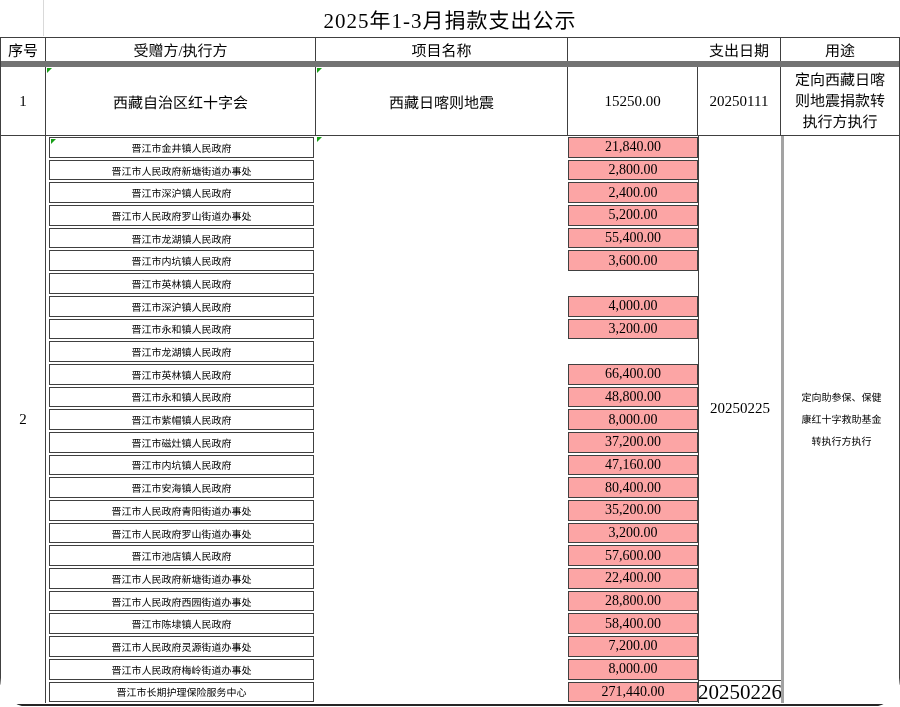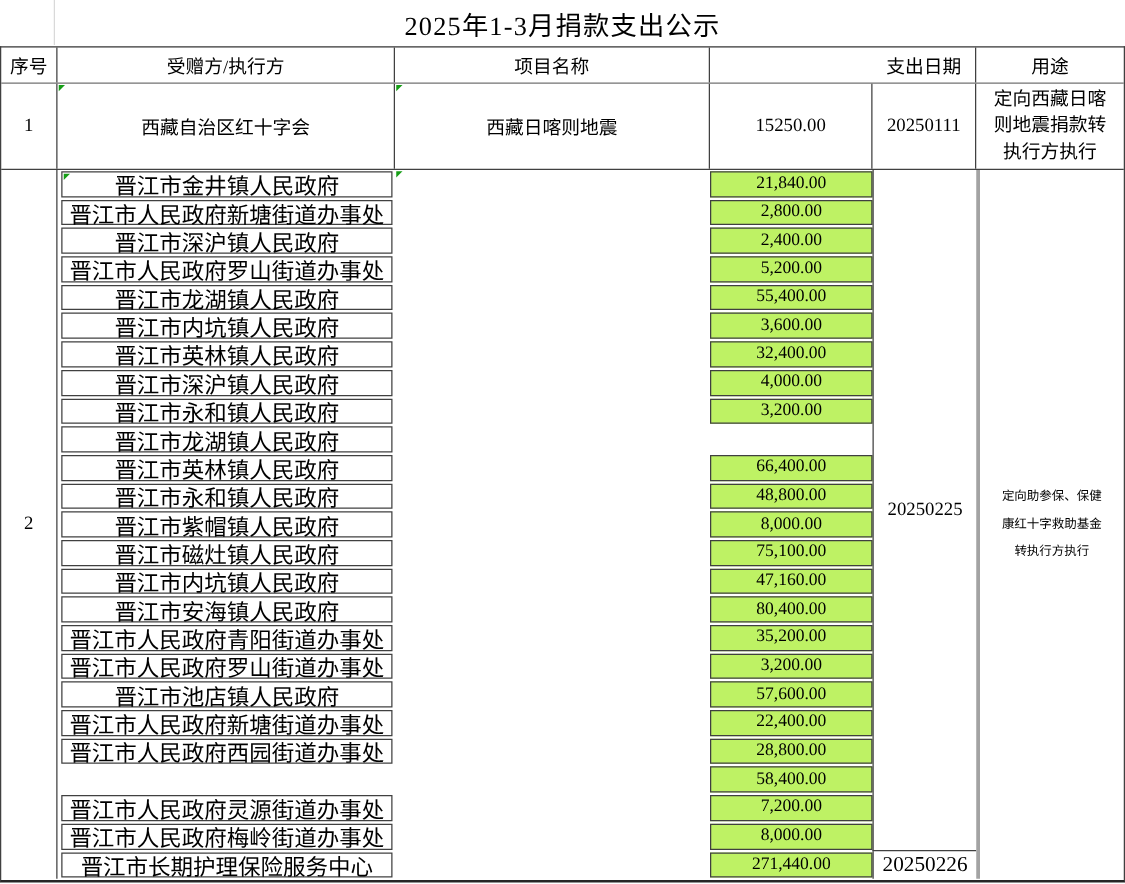--- a/index.html
+++ b/index.html
@@ -1,55 +1,55 @@
 <!DOCTYPE html>
 <html lang="zh-CN"><head>
 <meta charset="utf-8">
 <style>
   html,body{margin:0;padding:0;background:#fff;}
   #app{position:relative;width:900px;height:707px;background:#fff;overflow:hidden;
-       font-family:"Liberation Serif","DejaVu Serif",serif;color:#000;}
+       font-family:"Liberation Serif","DejaVu Serif",serif;color:#000;border-radius:29px;}
   
   .title-block{position:absolute;left:0;top:0;width:900px;height:37px;
     border-bottom:1px solid #d9d9d9;display:flex;align-items:center;justify-content:center;}
   .title-gridline{position:absolute;left:43px;top:0;width:1px;height:36px;background:#d9d9d9;}
   .title-text{font-size:21px;letter-spacing:1px;}
   
   .tbl{position:absolute;left:0;top:37px;width:900px;height:669px;box-sizing:border-box;
        border:1px solid #404040;border-bottom:2px solid #262626;}
   .row{position:absolute;left:0;width:898px;box-sizing:border-box;}
   .cell{position:absolute;top:0;bottom:0;box-sizing:border-box;display:flex;
         align-items:center;justify-content:center;text-align:center;font-size:15px;}
   .br{border-right:1px solid #404040;}
   .c1{left:0;width:45px}.c2{left:45px;width:270px}.c3{left:315px;width:252px}
   .c4{left:567px;width:130px}.c5{left:697px;width:83px}.c6{left:780px;width:118px}
-  .hdr{top:0;height:29px;border-bottom:1px solid #737373;padding-left:48px;}
+  .hdr{top:0;height:29px;border-bottom:6px solid #737373;padding-left:48px;}
   .r1{top:29px;height:69px;border-bottom:1px solid #404040;}
   .r1 .cell{font-size:15px;}
   .purpose{line-height:21px;padding:0 13px;font-size:14px;}
   
   .s2-seq{position:absolute;left:0;top:98px;width:45px;height:567px;box-sizing:border-box;
     border-right:1px solid #404040;display:flex;align-items:center;justify-content:center;font-size:15px;}
   .s2-project{position:absolute;left:315px;top:98px;width:252px;height:567px;box-sizing:border-box;
     display:flex;align-items:center;overflow:hidden;}
   .s2-project span{white-space:nowrap;padding-left:3px;font-size:15px;}
   .s2-rows{position:absolute;left:0;top:98px;width:697px;height:567px;
     display:flex;flex-direction:column;}
   .s2row{flex:1;position:relative;}
   .rbox{position:absolute;left:48px;width:265px;top:1px;bottom:1px;box-sizing:border-box;
     border:1px solid #404040;background:#fff;display:flex;align-items:center;justify-content:center;
-    font-size:18px;white-space:nowrap;}
+    font-size:10px;white-space:nowrap;}
   .abox{position:absolute;left:567px;right:0;top:1px;bottom:1px;box-sizing:border-box;
-    border:1px solid #404040;background:#bef264;display:flex;align-items:center;justify-content:center;
+    border:1px solid #404040;background:#fca5a5;display:flex;align-items:center;justify-content:center;
     font-size:14px;}
   .s2-date-main{position:absolute;left:697px;top:98px;width:83px;height:545px;box-sizing:border-box;
     border-left:1px solid #404040;border-bottom:1px solid #404040;
     display:flex;align-items:center;justify-content:center;font-size:15px;}
   .s2-date-last{position:absolute;left:697px;top:643px;width:83px;height:22px;box-sizing:border-box;
-    border-left:1px solid #404040;display:flex;align-items:center;justify-content:center;font-size:17px;}
+    border-left:1px solid #404040;display:flex;align-items:center;justify-content:center;font-size:21px;}
   .s2-purpose{position:absolute;left:780px;top:98px;width:118px;height:567px;box-sizing:border-box;
     border-left:3px solid #a3a3a3;display:flex;align-items:center;justify-content:center;
     text-align:center;font-size:10px;line-height:22px;padding:0 13px;}
   .green-tri{position:absolute;width:0;height:0;
     border-top:5px solid #169e16;border-right:5px solid transparent;}
 </style>
 </head>
 <body>
 
 <div id="app">
@@ -101,21 +101,20 @@
         <div class="s2row">
     <div class="rbox">晋江市龙湖镇人民政府</div>
     <div class="abox">55,400.00</div>
   </div>
         <div class="s2row">
     <div class="rbox">晋江市内坑镇人民政府</div>
     <div class="abox">3,600.00</div>
   </div>
         <div class="s2row">
     <div class="rbox">晋江市英林镇人民政府</div>
-    <div class="abox">32,400.00</div>
   </div>
         <div class="s2row">
     <div class="rbox">晋江市深沪镇人民政府</div>
     <div class="abox">4,000.00</div>
   </div>
         <div class="s2row">
     <div class="rbox">晋江市永和镇人民政府</div>
     <div class="abox">3,200.00</div>
   </div>
         <div class="s2row">
@@ -128,21 +127,21 @@
         <div class="s2row">
     <div class="rbox">晋江市永和镇人民政府</div>
     <div class="abox">48,800.00</div>
   </div>
         <div class="s2row">
     <div class="rbox">晋江市紫帽镇人民政府</div>
     <div class="abox">8,000.00</div>
   </div>
         <div class="s2row">
     <div class="rbox">晋江市磁灶镇人民政府</div>
-    <div class="abox">75,100.00</div>
+    <div class="abox">37,200.00</div>
   </div>
         <div class="s2row">
     <div class="rbox">晋江市内坑镇人民政府</div>
     <div class="abox">47,160.00</div>
   </div>
         <div class="s2row">
     <div class="rbox">晋江市安海镇人民政府</div>
     <div class="abox">80,400.00</div>
   </div>
         <div class="s2row">
@@ -159,20 +158,21 @@
   </div>
         <div class="s2row">
     <div class="rbox">晋江市人民政府新塘街道办事处</div>
     <div class="abox">22,400.00</div>
   </div>
         <div class="s2row">
     <div class="rbox">晋江市人民政府西园街道办事处</div>
     <div class="abox">28,800.00</div>
   </div>
         <div class="s2row">
+    <div class="rbox">晋江市陈埭镇人民政府</div>
     <div class="abox">58,400.00</div>
   </div>
         <div class="s2row">
     <div class="rbox">晋江市人民政府灵源街道办事处</div>
     <div class="abox">7,200.00</div>
   </div>
         <div class="s2row">
     <div class="rbox">晋江市人民政府梅岭街道办事处</div>
     <div class="abox">8,000.00</div>
   </div>

